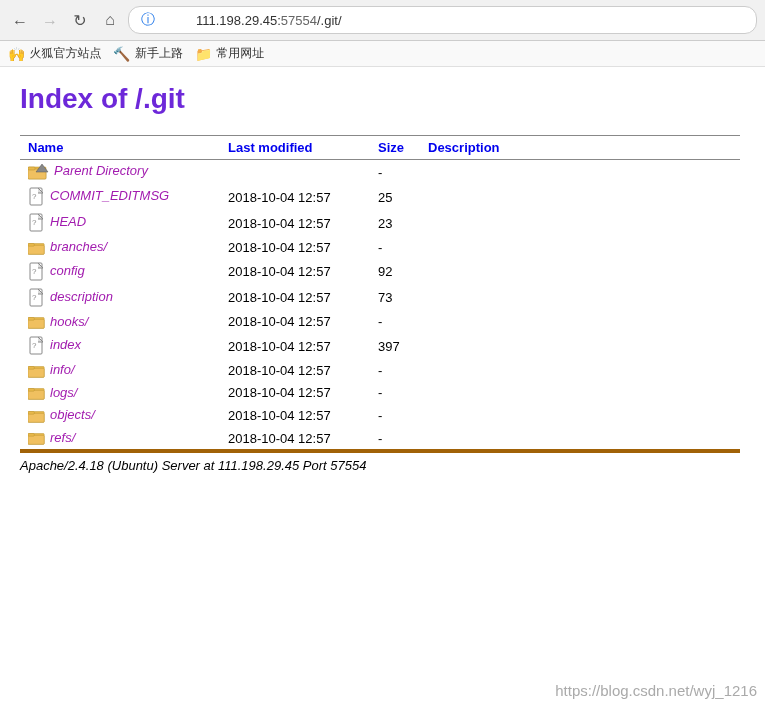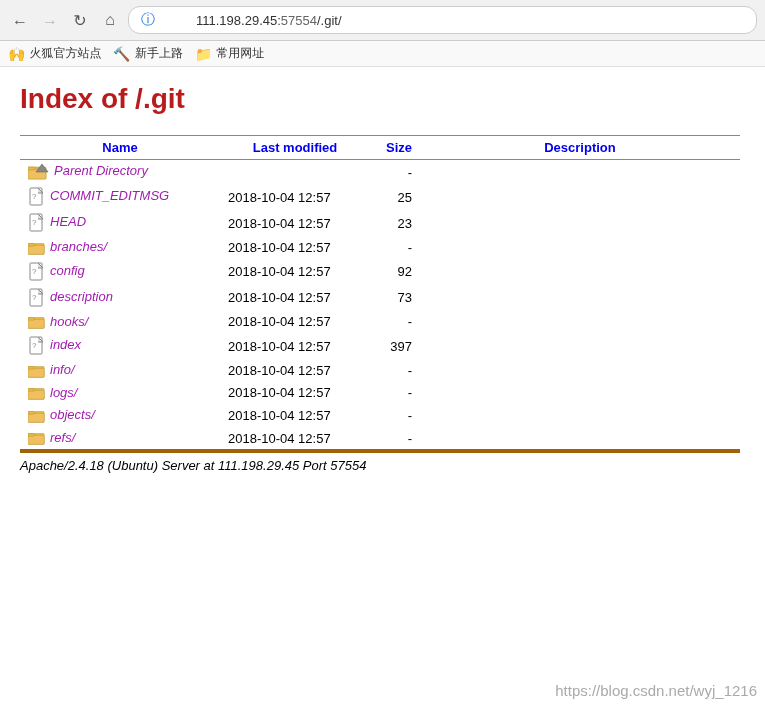--- a/index.html
+++ b/index.html
@@ -59,35 +59,35 @@
 
     
     .page-content {
       padding: 16px 20px;
       max-width: 760px;
     }
     .page-title {
       font-size: 28px;
       font-weight: bold;
       margin-bottom: 20px;
-      color: #b91c1c;
+      color: #6d28d9;
     }
 
     
     .dir-table {
       width: 100%;
       border-collapse: collapse;
       font-size: 13px;
     }
     .dir-table thead tr {
       border-top: 1px solid #888;
       border-bottom: 1px solid #888;
     }
     .dir-table th {
-      text-align: center;
+      text-align: left;
       padding: 4px 8px;
       font-weight: bold;
       color: #00e;
       cursor: pointer;
     }
     .dir-table th a {
       color: #00e;
       text-decoration: none;
     }
     .dir-table td {
@@ -96,21 +96,21 @@
       white-space: nowrap;
       color: #000;
     }
     .dir-table td a {
       color: #a21caf;
       text-decoration: none;
       font-style: italic;
     }
     .dir-table .col-name { width: 200px; }
     .dir-table .col-modified { width: 150px; }
-    .dir-table .col-size { width: 50px; text-align: right; }
+    .dir-table .col-size { width: 50px; text-align: left; }
     .dir-table .col-desc { }
 
     .dir-table tbody tr:last-child { border-bottom: 4px solid #a16207; }
 
     .footer-text {
       margin-top: 5px;
       font-size: 13px;
       font-style: italic;
       color: #000;
     }

